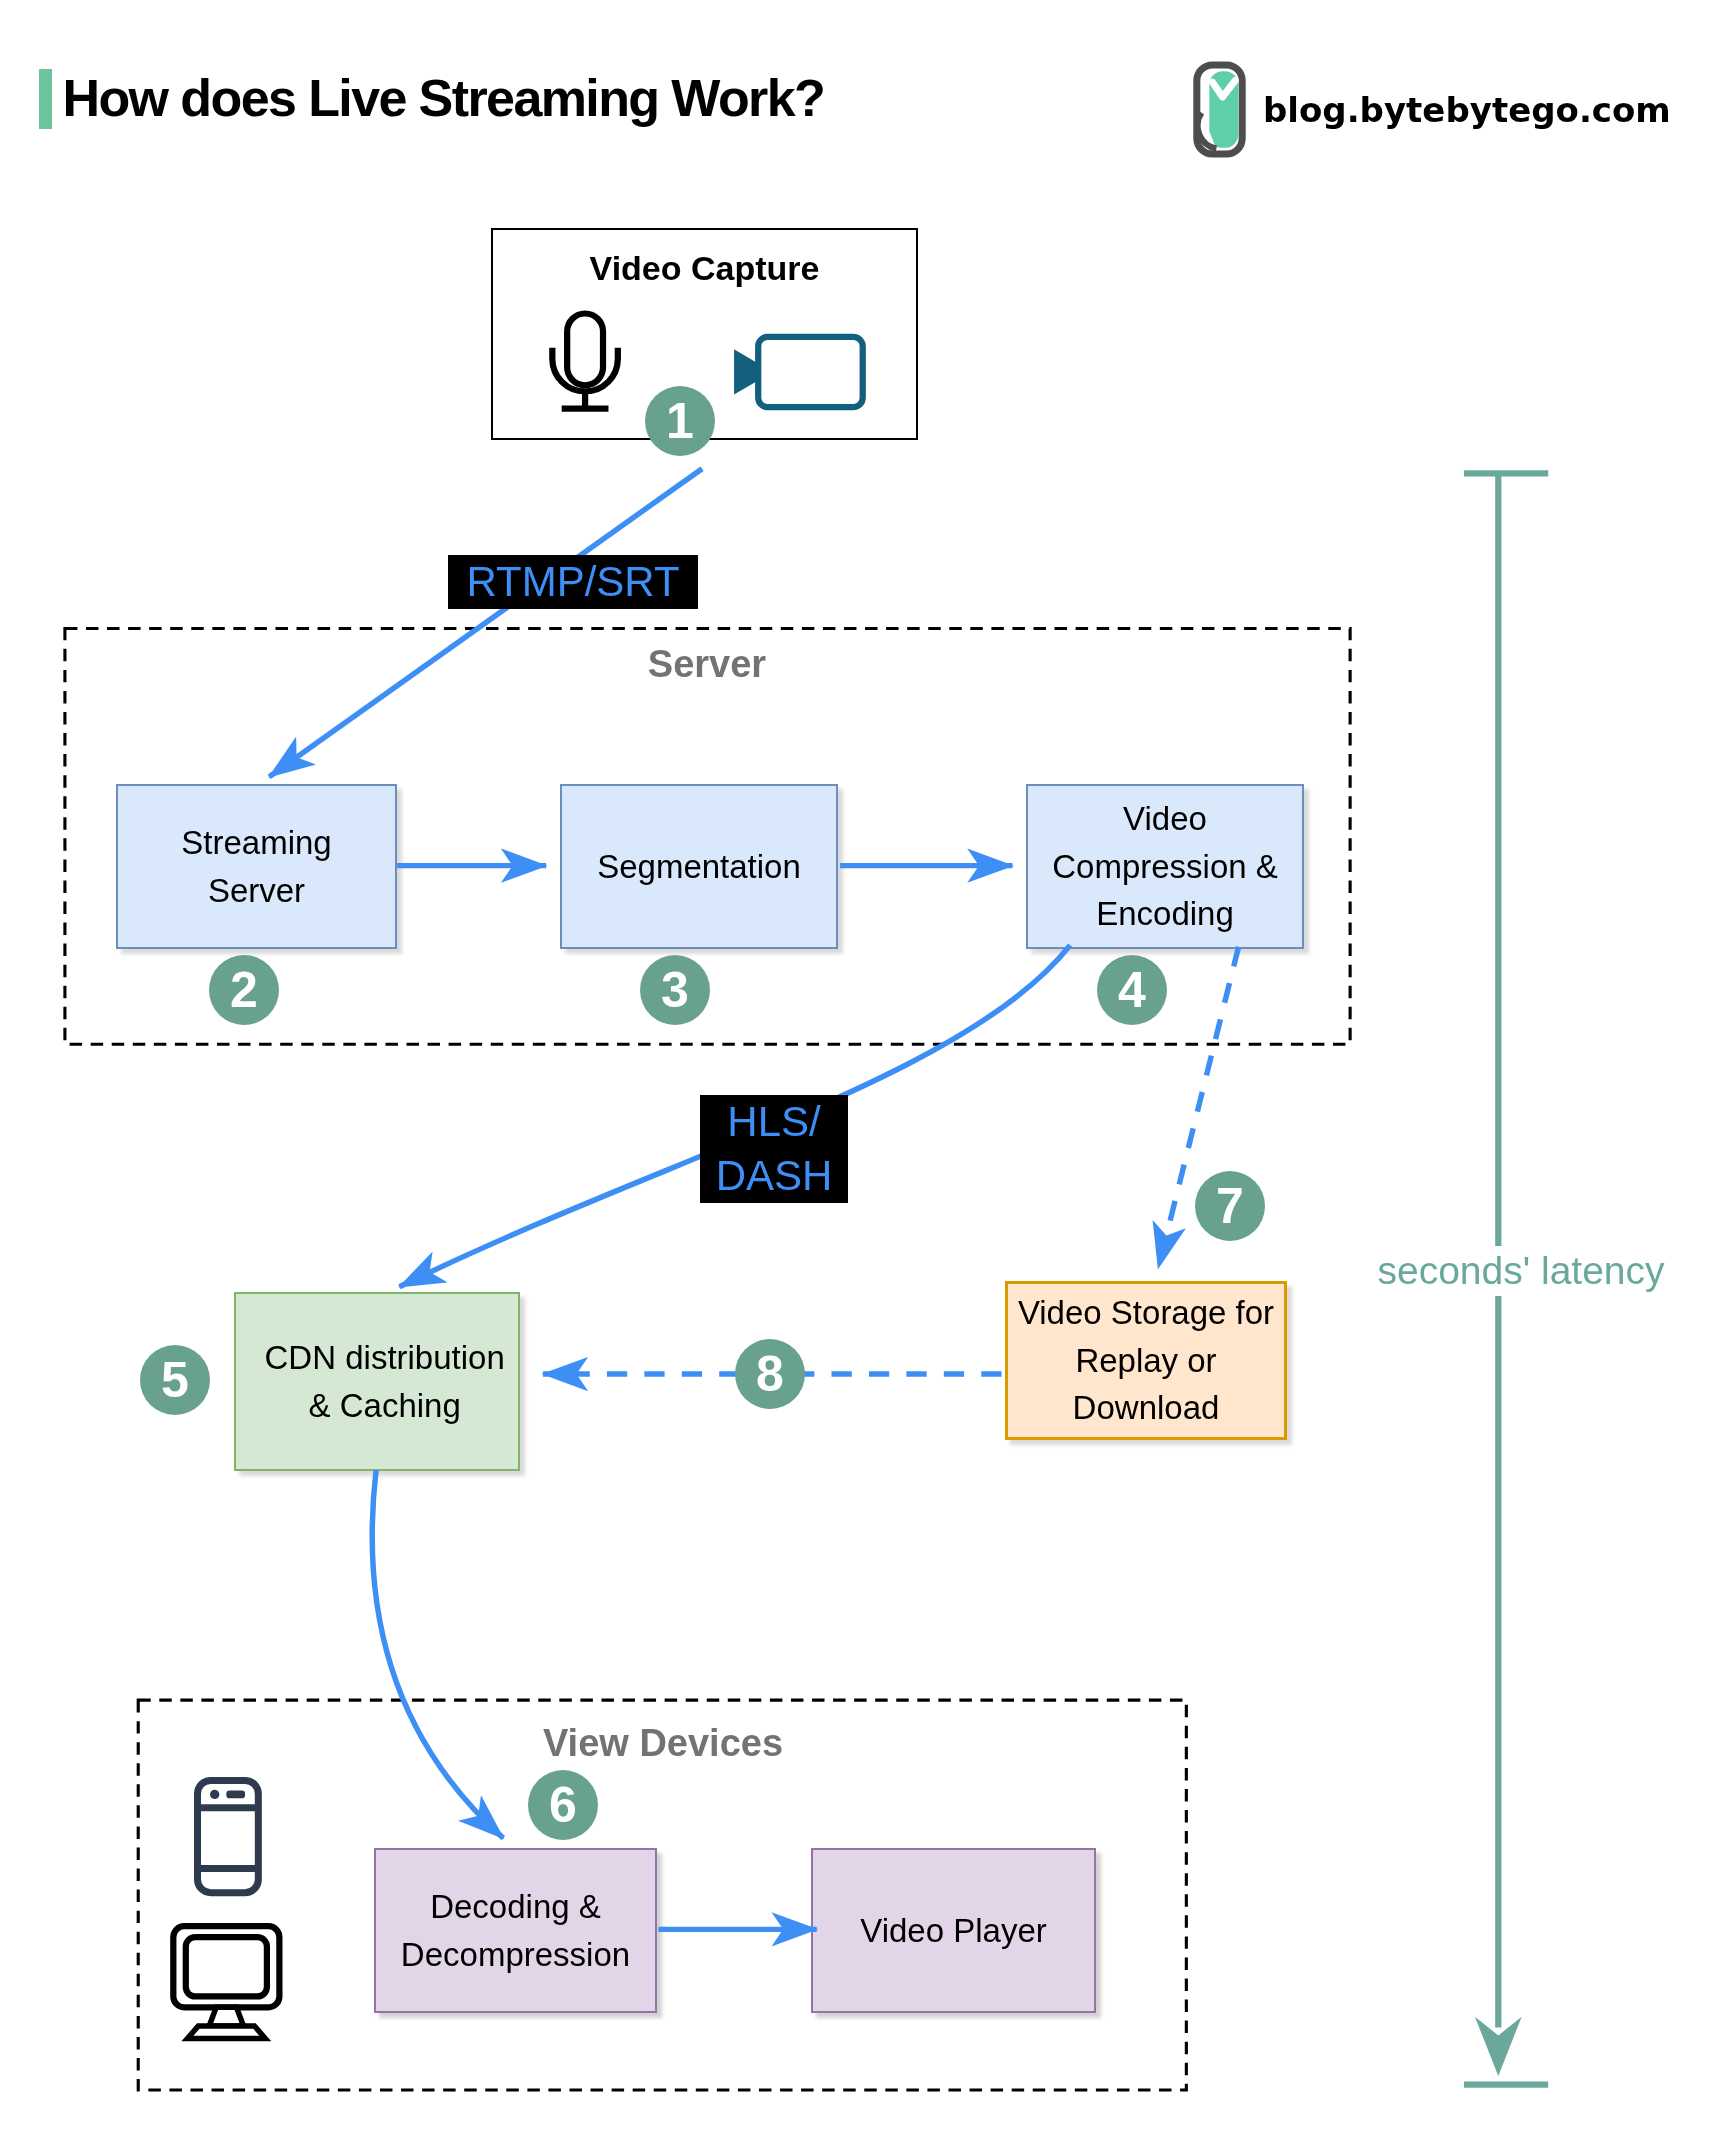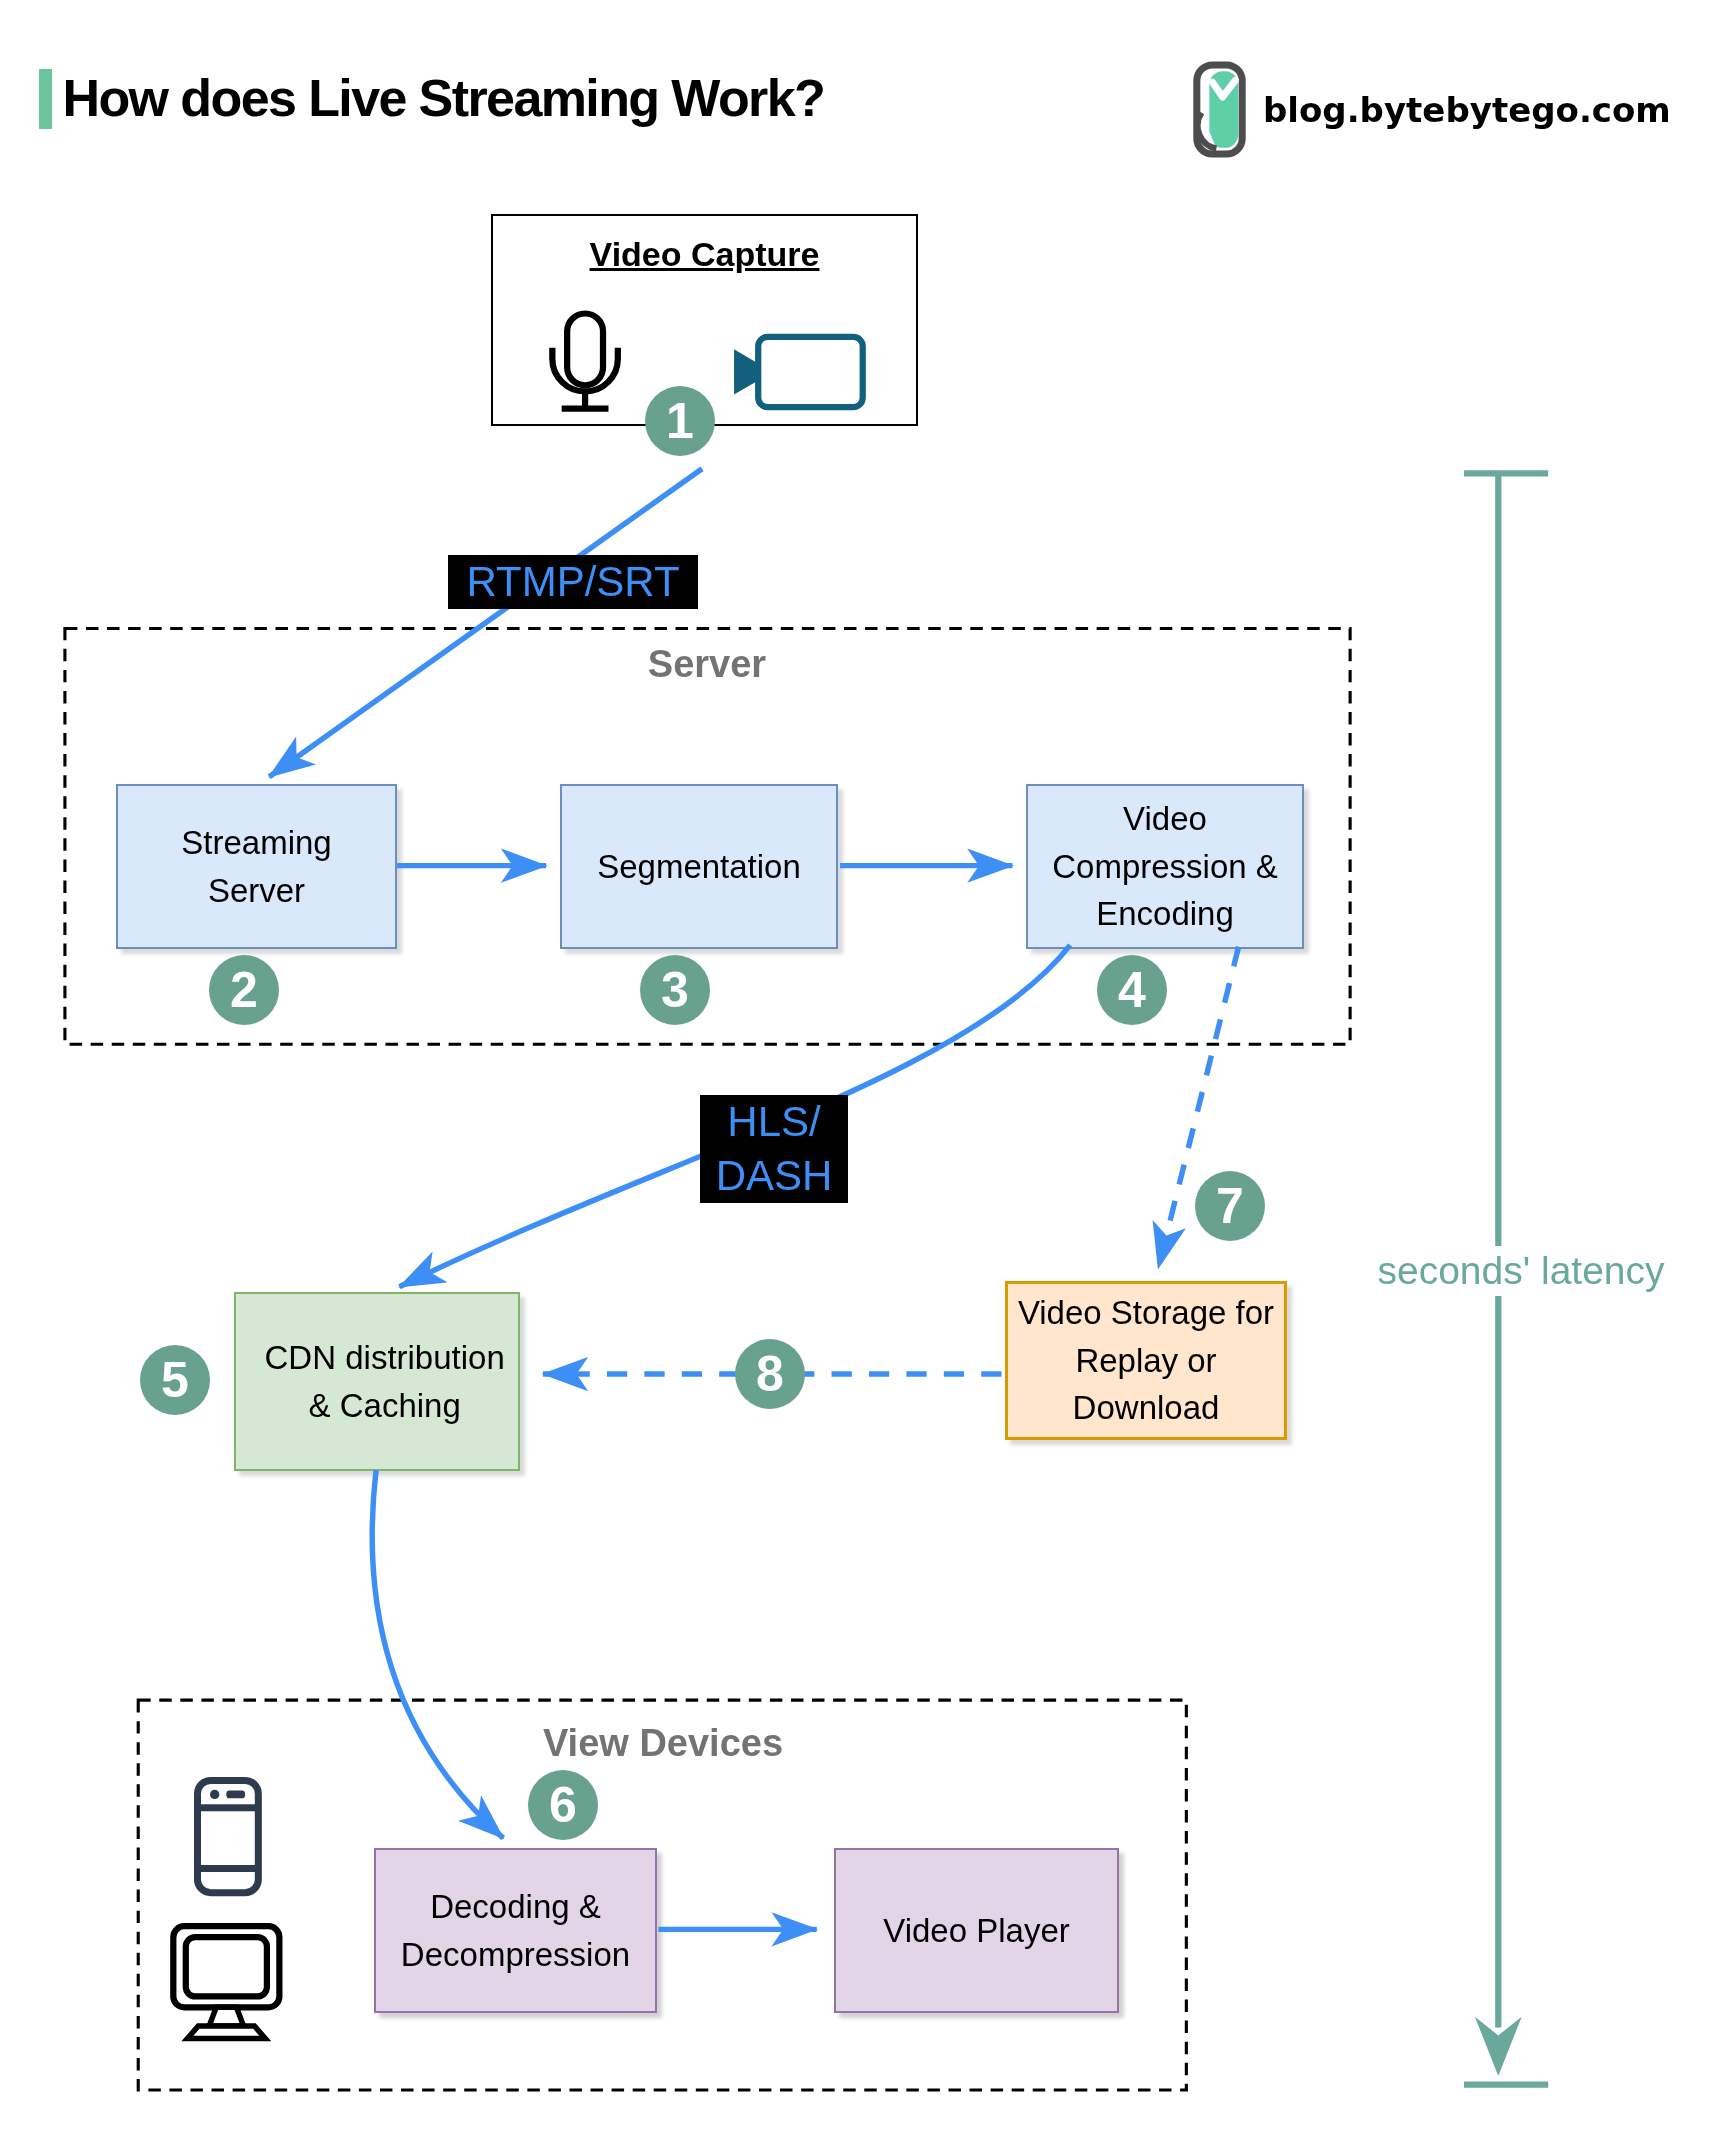--- a/index.html
+++ b/index.html
@@ -58,21 +58,21 @@
   <div class="brand">
     <svg width="55" height="97" viewBox="0 0 70 124">
       <rect x="6" y="5" width="58" height="114" rx="20" fill="#ffffff" stroke="#4d4d4d" stroke-width="9"></rect>
       <rect x="22" y="13" width="37" height="98" rx="17" fill="#5ecfa6"></rect>
       <path d="M26 27 L39 46 L55 25" stroke="#ffffff" stroke-width="9" fill="none" stroke-linecap="round" stroke-linejoin="round"></path>
       <path d="M12 66 a30 30 0 0 0 19 46" stroke="#4d4d4d" stroke-width="8" fill="#ffffff"></path>
     </svg>
     <span class="brand-text">blog.bytebytego.com</span>
   </div>
 
-  <div class="box plain" style="left:491px; top:214px; width:427px; height:212px; align-items:flex-start;text-decoration:underline;">
+  <div class="box plain" style="left:491px; top:228px; width:427px; height:212px; align-items:flex-start;">
     <div class="vc-title" style="padding-top:14px;">Video Capture</div>
   </div>
 
   <div class="box blue" style="left:116px; top:784px; width:281px; height:165px; padding:0 33px;">
     <span>Streaming Server</span>
   </div>
 
   <div class="box blue" style="left:560px; top:784px; width:278px; height:165px;">
     <span>Segmentation</span>
   </div>
@@ -86,21 +86,21 @@
   </div>
 
   <div class="box orange" style="left:1005px; top:1281px; width:282px; height:159px;">
     <span>Video Storage for Replay or Download</span>
   </div>
 
   <div class="box purple" style="left:374px; top:1848px; width:283px; height:165px;">
     <span>Decoding &amp; Decompression</span>
   </div>
 
-  <div class="box purple" style="left:834px; top:1848px; width:285px; height:165px;">
+  <div class="box purple" style="left:811px; top:1848px; width:285px; height:165px;">
     <span>Video Player</span>
   </div>
 
   <svg id="overlay" width="1734" height="2129" viewBox="0 0 2223 2730">
     <defs>
       <marker id="arrowBlue" markerUnits="userSpaceOnUse" markerWidth="62" markerHeight="46" refX="58" refY="22" orient="auto">
         <path d="M0 0 L60 22 L0 44 L15 22 Z" fill="#3d8ef5"></path>
       </marker>
     </defs>
 

